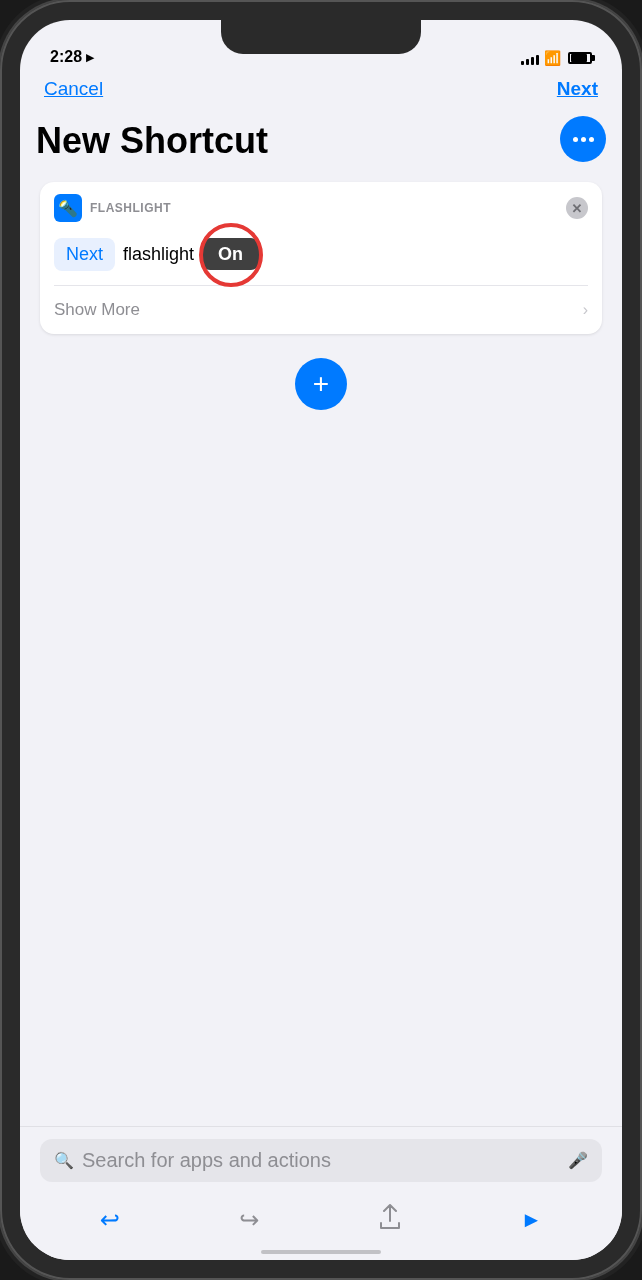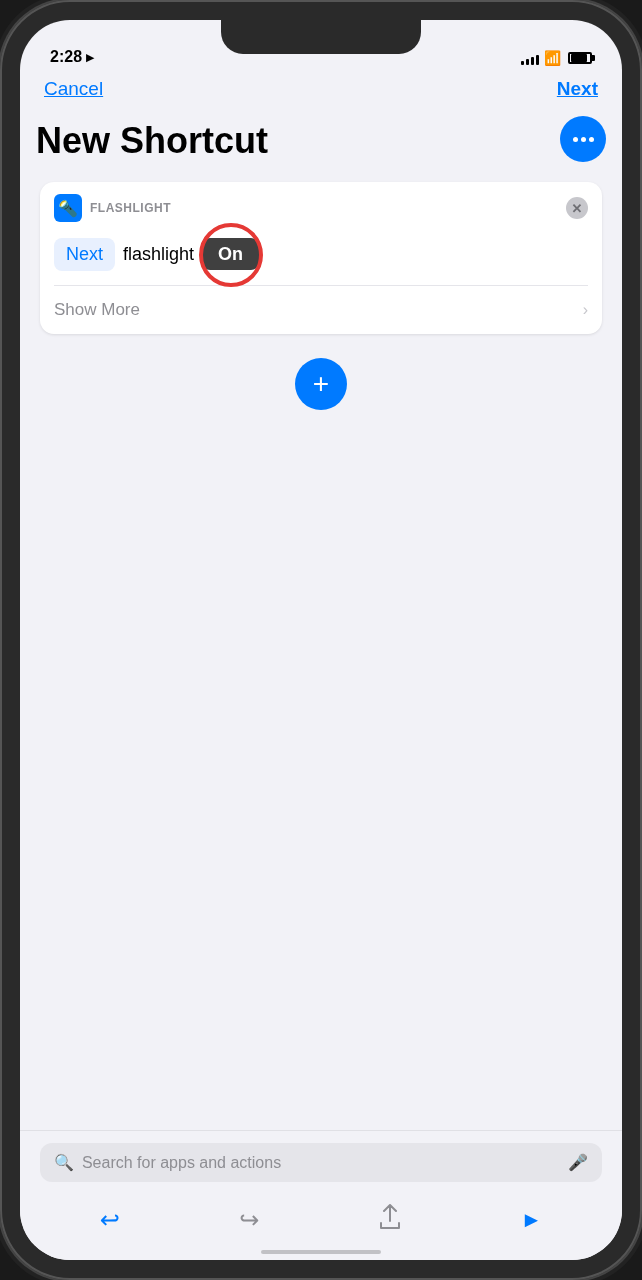--- a/index.html
+++ b/index.html
@@ -357,21 +357,21 @@
       gap: 8px;
       margin-bottom: 14px;
     }
 
     .search-icon {
       color: #8e8e93;
       font-size: 16px;
     }
 
     .search-placeholder {
-      font-size: 16px;
+      font-size: 20px;
       color: #8e8e93;
       flex: 1;
     }
 
     .mic-icon {
       color: #8e8e93;
       font-size: 16px;
     }
 
     .toolbar-buttons {

